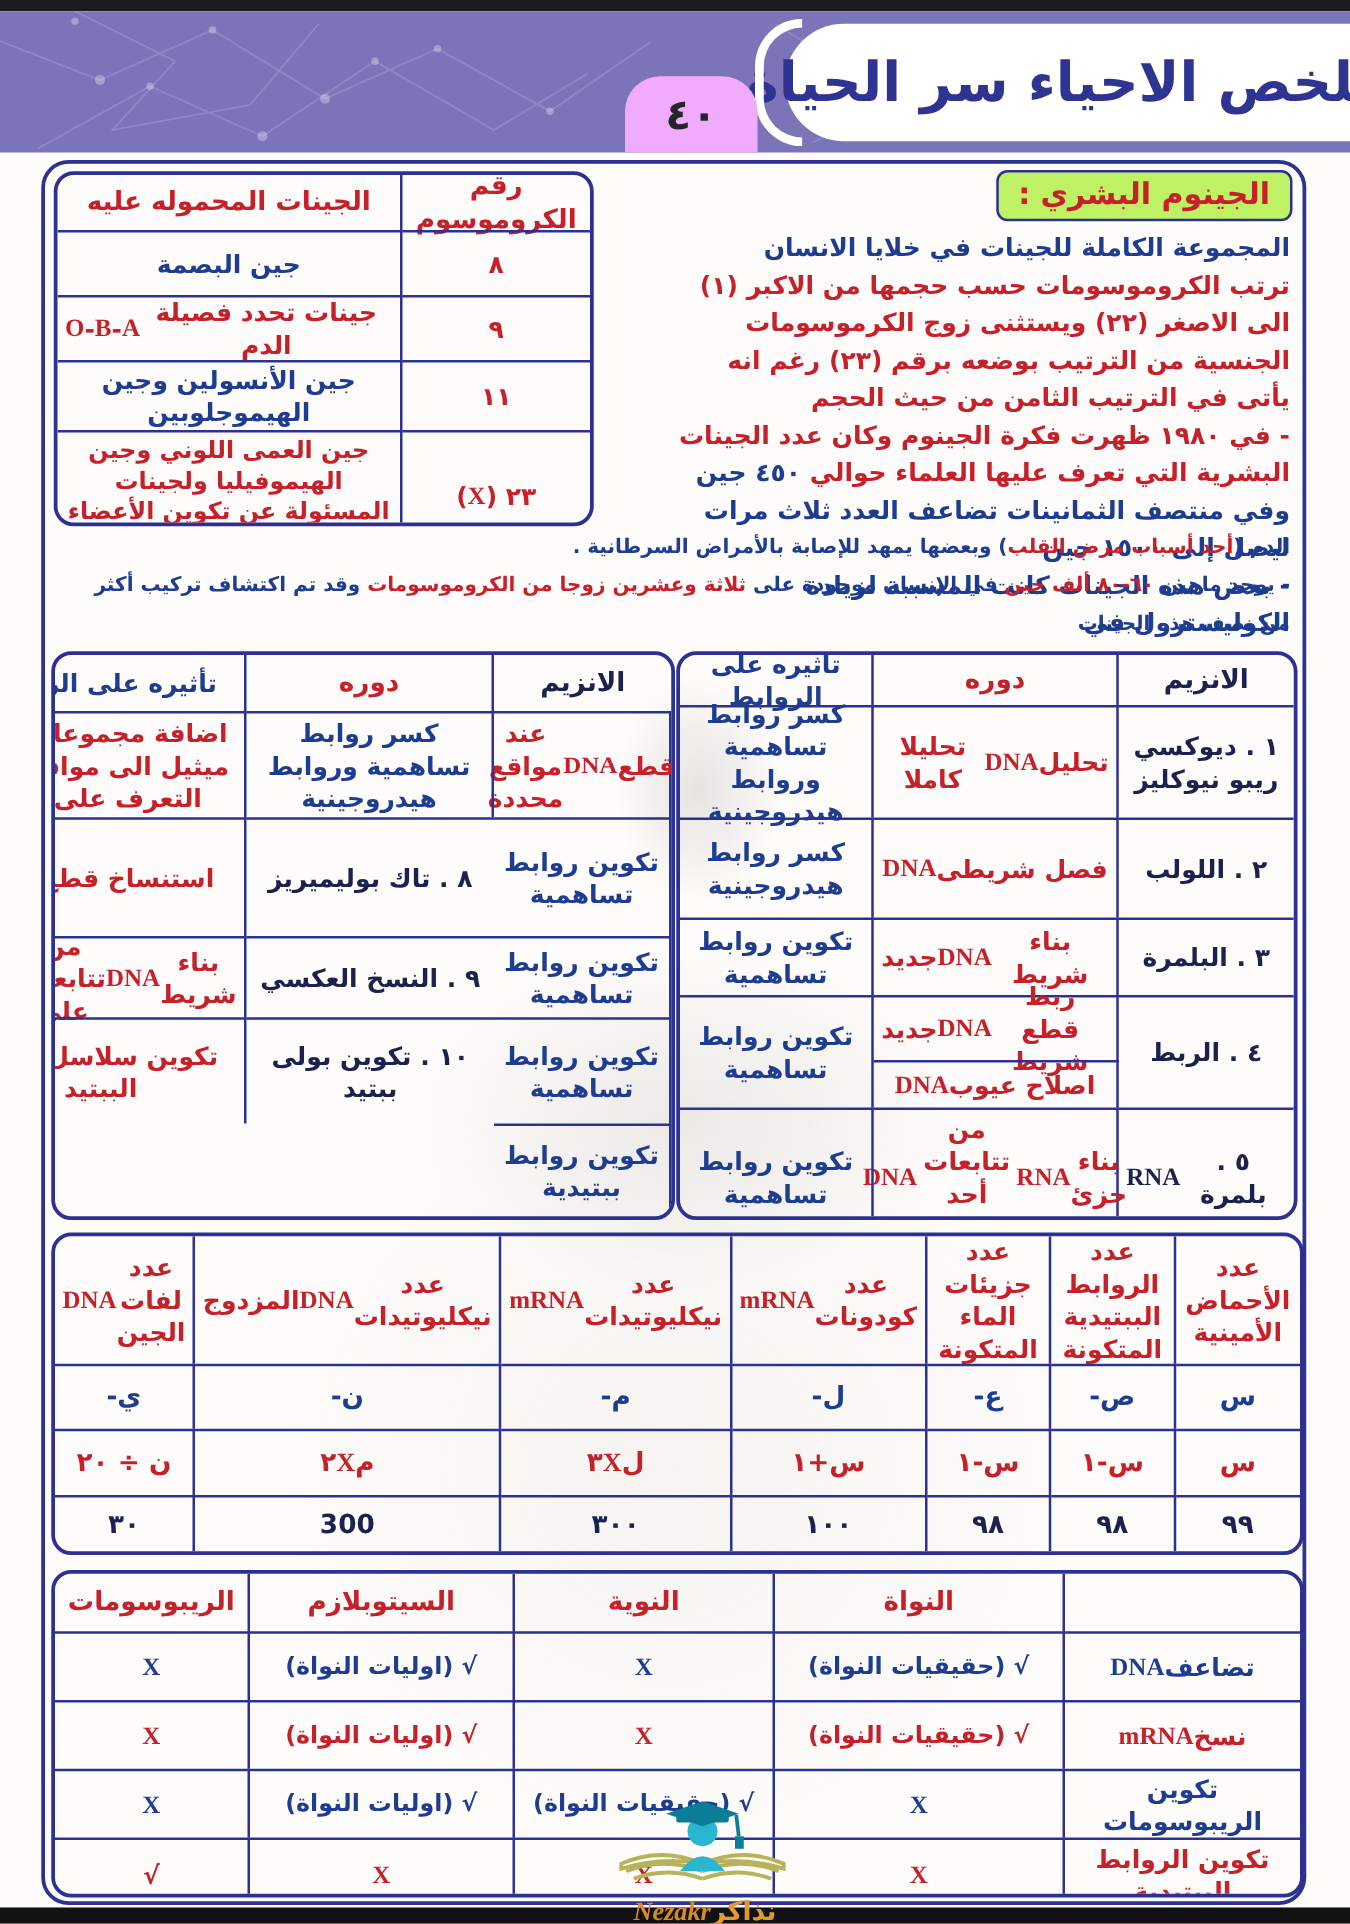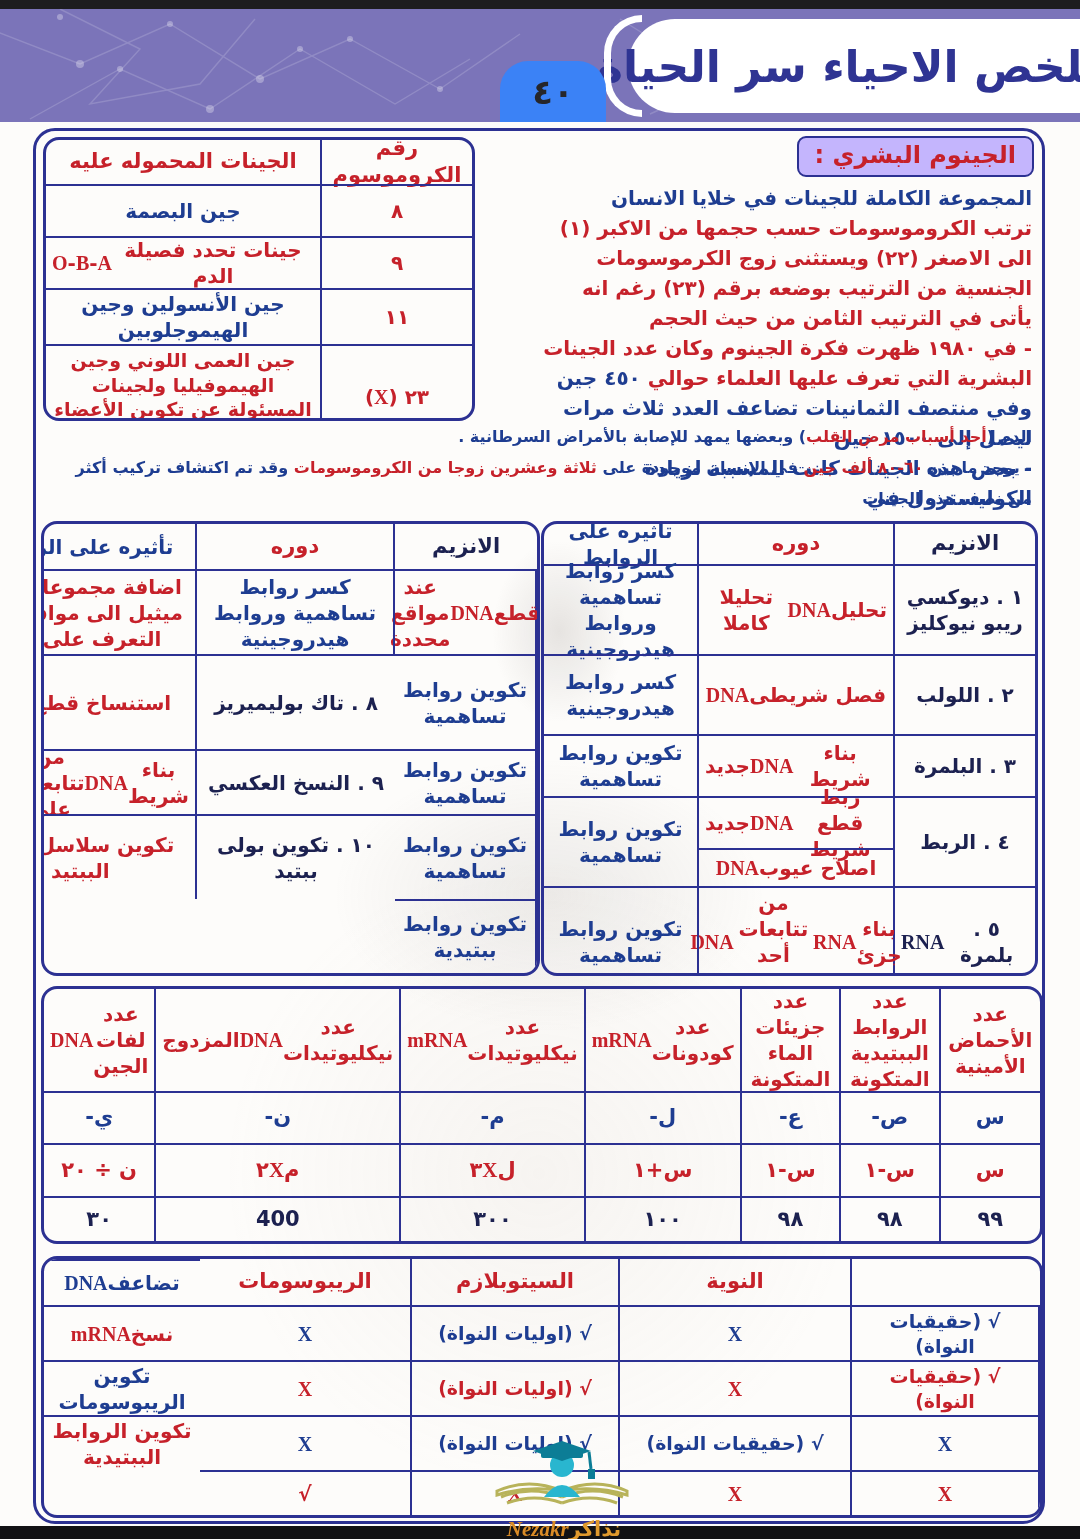--- a/index.html
+++ b/index.html
@@ -15,35 +15,35 @@
   .paper-bg{position:absolute; left:0; top:9px; width:1080px; height:1517px; background:var(--paper);}
 
   
   .banner{position:absolute; left:0; top:9px; width:1080px; height:113px; background:var(--purple); overflow:visible;}
   .banner svg{position:absolute; inset:0;}
   .title-plate{position:absolute; right:0; top:10px; width:452px; height:94px; background:#fff;
                border-radius:50px 0 0 50px; display:flex; align-items:center; justify-content:center; z-index:2;}
   .title-plate .crescent{position:absolute; left:-24px; top:-4px; width:38px; height:102px;
                border:7px solid #fff; border-right:none; border-radius:60px 0 0 60px; background:transparent;}
   .page-title{font-size:44px; color:#2f3493; letter-spacing:-1px; padding:0 18px; white-space:nowrap;}
-  .page-num{position:absolute; left:500px; top:52px; width:106px; height:61px; background:#3b82f6;
+  .page-num{position:absolute; left:500px; top:52px; width:106px; height:61px; background:#f0abfc;
             border-radius:28px 28px 0 0; display:flex; align-items:center; justify-content:center;
             font-size:34px; color:#26262a; z-index:2;}
 
   
   .frame{position:absolute; left:33px; top:128px; width:1012px; height:1396px;
          border:3px solid var(--navy); border-radius:22px; background:transparent;}
   .photo{position:absolute; inset:0; border-radius:20px; pointer-events:none;
     background:
       radial-gradient(95px 130px at 52% 36%, rgba(105,95,90,.16), transparent 70%),
       radial-gradient(300px 190px at 51% 55%, rgba(110,100,95,.12), transparent 72%),
       radial-gradient(420px 420px at 50% 75%, rgba(190,175,165,.10), transparent 75%);}
 
   .g-heading{position:absolute; right:8px; top:5px; border:2.5px solid var(--navy); border-radius:9px;
-             background:#c4b5fd; color:var(--red); font-size:24px; padding:3px 16px 6px; z-index:3;}
+             background:#bef264; color:var(--red); font-size:24px; padding:3px 16px 6px; z-index:3;}
   .intro{position:absolute; right:10px; top:52px; width:496px; text-align:right;
          font-size:20px; line-height:30px; z-index:3;}
   .wide-text{position:absolute; right:10px; left:14px; top:290px; text-align:right;
          font-size:16px; line-height:31px; z-index:3;}
   .red{color:var(--red);} .blue{color:var(--blue);} .dark{color:var(--dark);}
 
   
   .tbl{position:absolute; display:grid; border:3px solid var(--navy); border-radius:16px;
        overflow:hidden; z-index:2; background:rgba(255,255,255,.06);}
   .c{display:flex; align-items:center; justify-content:center; text-align:center;
@@ -220,26 +220,27 @@
     <div class="c bt bs red fs21">س+١</div>
     <div class="c bt bs red fs21">ل <span class="lat">X</span> ٣</div>
     <div class="c bt bs red fs21">م <span class="lat">X</span> ٢</div>
     <div class="c bt bs red fs21">ن ÷ ٢٠</div>
 
     <div class="c bt dark fs21">٩٩</div>
     <div class="c bt bs dark fs21">٩٨</div>
     <div class="c bt bs dark fs21">٩٨</div>
     <div class="c bt bs dark fs21">١٠٠</div>
     <div class="c bt bs dark fs21">٣٠٠</div>
-    <div class="c bt bs dark fs21">400</div>
+    <div class="c bt bs dark fs21">300</div>
     <div class="c bt bs dark fs21">٣٠</div>
   </div>
 
   <div class="tbl tbl-loc">
     <div class="c"></div>
+    <div class="c bs red fs21">النواة</div>
     <div class="c bs red fs21">النوية</div>
     <div class="c bs red fs21">السيتوبلازم</div>
     <div class="c bs red fs21">الريبوسومات</div>
 
     <div class="c bt blue fs20">تضاعف <span class="lat">DNA</span></div>
     <div class="c bt bs blue fs19">√ (حقيقيات النواة)</div>
     <div class="c bt bs blue fs20">
         <span class="lat">X</span>
       </div>
     <div class="c bt bs blue fs19">√ (اوليات النواة)</div>

